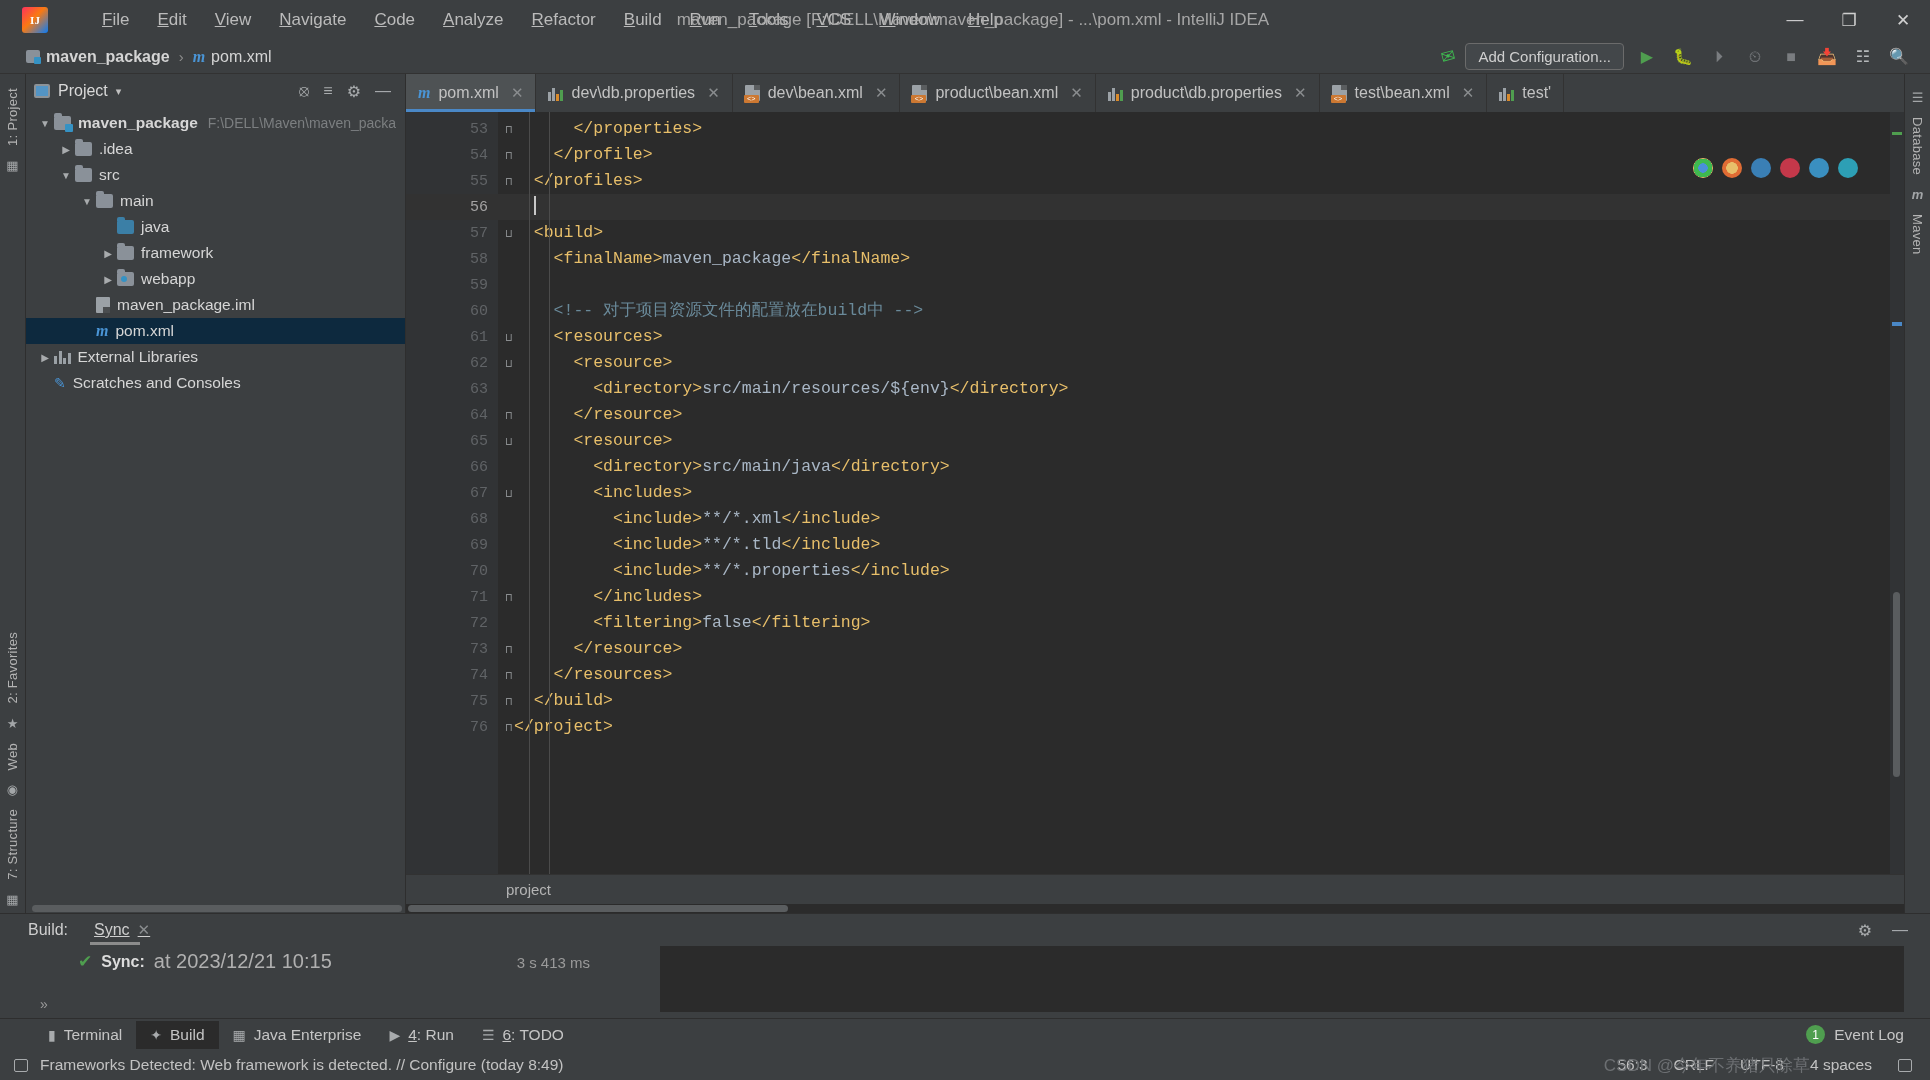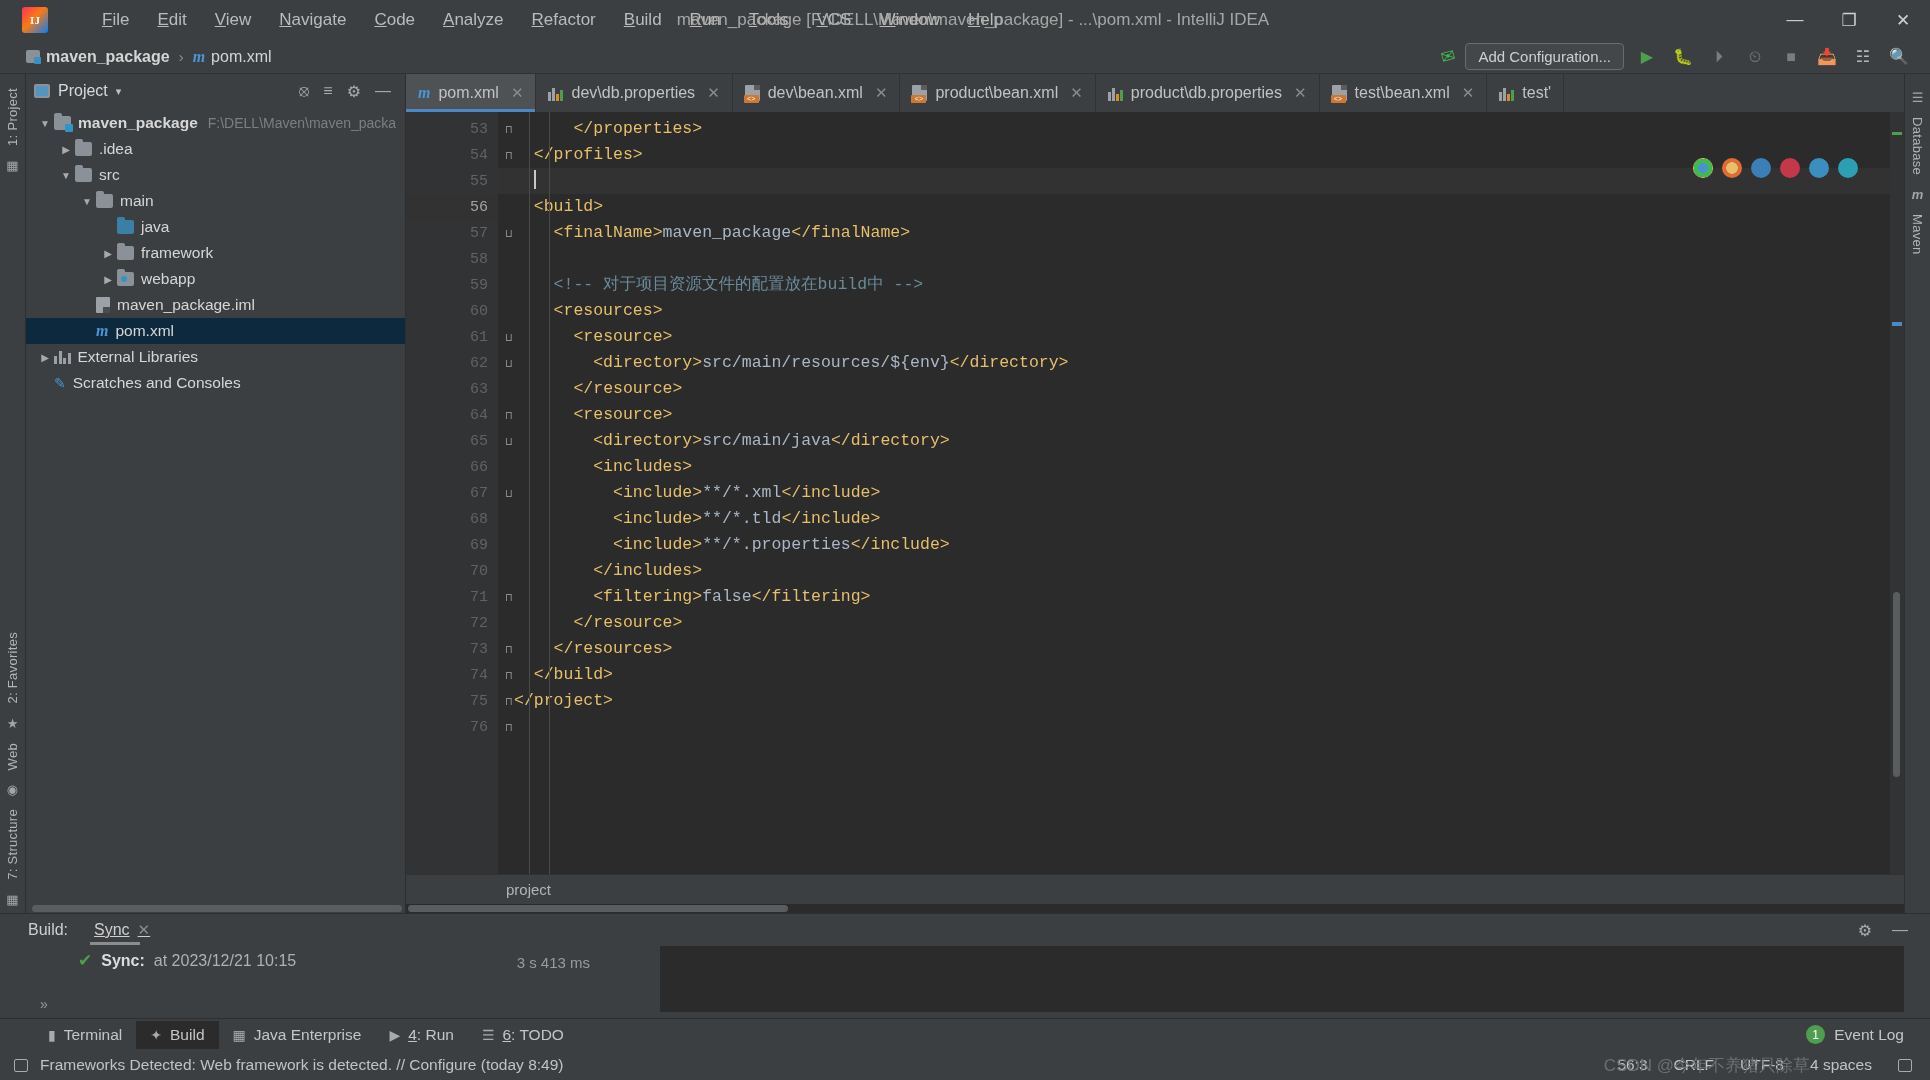--- a/index.html
+++ b/index.html
@@ -192,21 +192,21 @@
             height:3px;background:#8c8c8c; }
   .bp-tab .x { color:#8a8d8f; font-size: 15px; }
   .bp-right { margin-left: auto; display:flex; align-items:center; gap:20px;
               padding-right: 22px; }
   .bp-body { flex: 1; display: flex; }
   .bp-left { width: 660px; display: flex; align-items: flex-start; padding-top: 4px;
              flex: 0 0 660px; position: relative;}
   .bp-row { display:flex; align-items:center; gap:9px; padding-left: 78px; }
   .chk { color: #4f9e4f; font-size: 17px; }
   .bp-sync { color: #dcdcdc; font-size: 16px; font-weight: bold; }
-  .bp-at { color: #b0b0b0; font-size: 16px; font-weight: normal;}
+  .bp-at { color: #b0b0b0; font-size: 20px; font-weight: normal;}
   .bp-time { position: absolute; right: 70px; top: 8px; color: #9a9a9a; font-size: 15px; }
   .bp-console { flex: 1; background: #2b2b2b; margin: 0 26px 6px 0; }
   .bp-dd { color:#9a9a9a; font-size:14px; position:absolute; left:40px; bottom:6px; }
   .bp-dd2 { color:#9a9a9a; font-size:14px; position:absolute; right:30px; bottom:6px; }
 
   
   .toolbar-bot { height: 32px; background: #3c3f41; display: flex; align-items: center;
                  padding-left: 34px; gap: 0px; flex: 0 0 32px;
                  border-top: 1px solid #2e2e2e; }
   .tw { display: flex; align-items: center; gap: 8px; padding: 5px 14px;
@@ -530,20 +530,21 @@
             </div>
             <div class="gl">
               <span>76</span>
               <span class="fold">⊓</span>
             </div>
           </div>
         <div class="code" id="code">
           <div class="indent-guide" style="left:31px"></div>
           <div class="indent-guide" style="left:51px"></div>
         <div class="ln">      <span class="t">&lt;/properties&gt;</span></div>
+            <div class="ln">    <span class="t">&lt;/profile&gt;</span></div>
             <div class="ln">  <span class="t">&lt;/profiles&gt;</span></div>
             <div class="ln cur">  <span class="caret-bar"></span></div>
             <div class="ln">  <span class="t">&lt;build&gt;</span></div>
             <div class="ln">    <span class="t">&lt;finalName&gt;</span><span class="v">maven_package</span><span class="t">&lt;/finalName&gt;</span></div>
             <div class="ln"></div>
             <div class="ln">    <span class="cmx">&lt;!-- 对于项目资源文件的配置放在build中 --&gt;</span></div>
             <div class="ln">    <span class="t">&lt;resources&gt;</span></div>
             <div class="ln">      <span class="t">&lt;resource&gt;</span></div>
             <div class="ln">        <span class="t">&lt;directory&gt;</span><span class="v">src/main/resources/${env}</span><span class="t">&lt;/directory&gt;</span></div>
             <div class="ln">      <span class="t">&lt;/resource&gt;</span></div>

